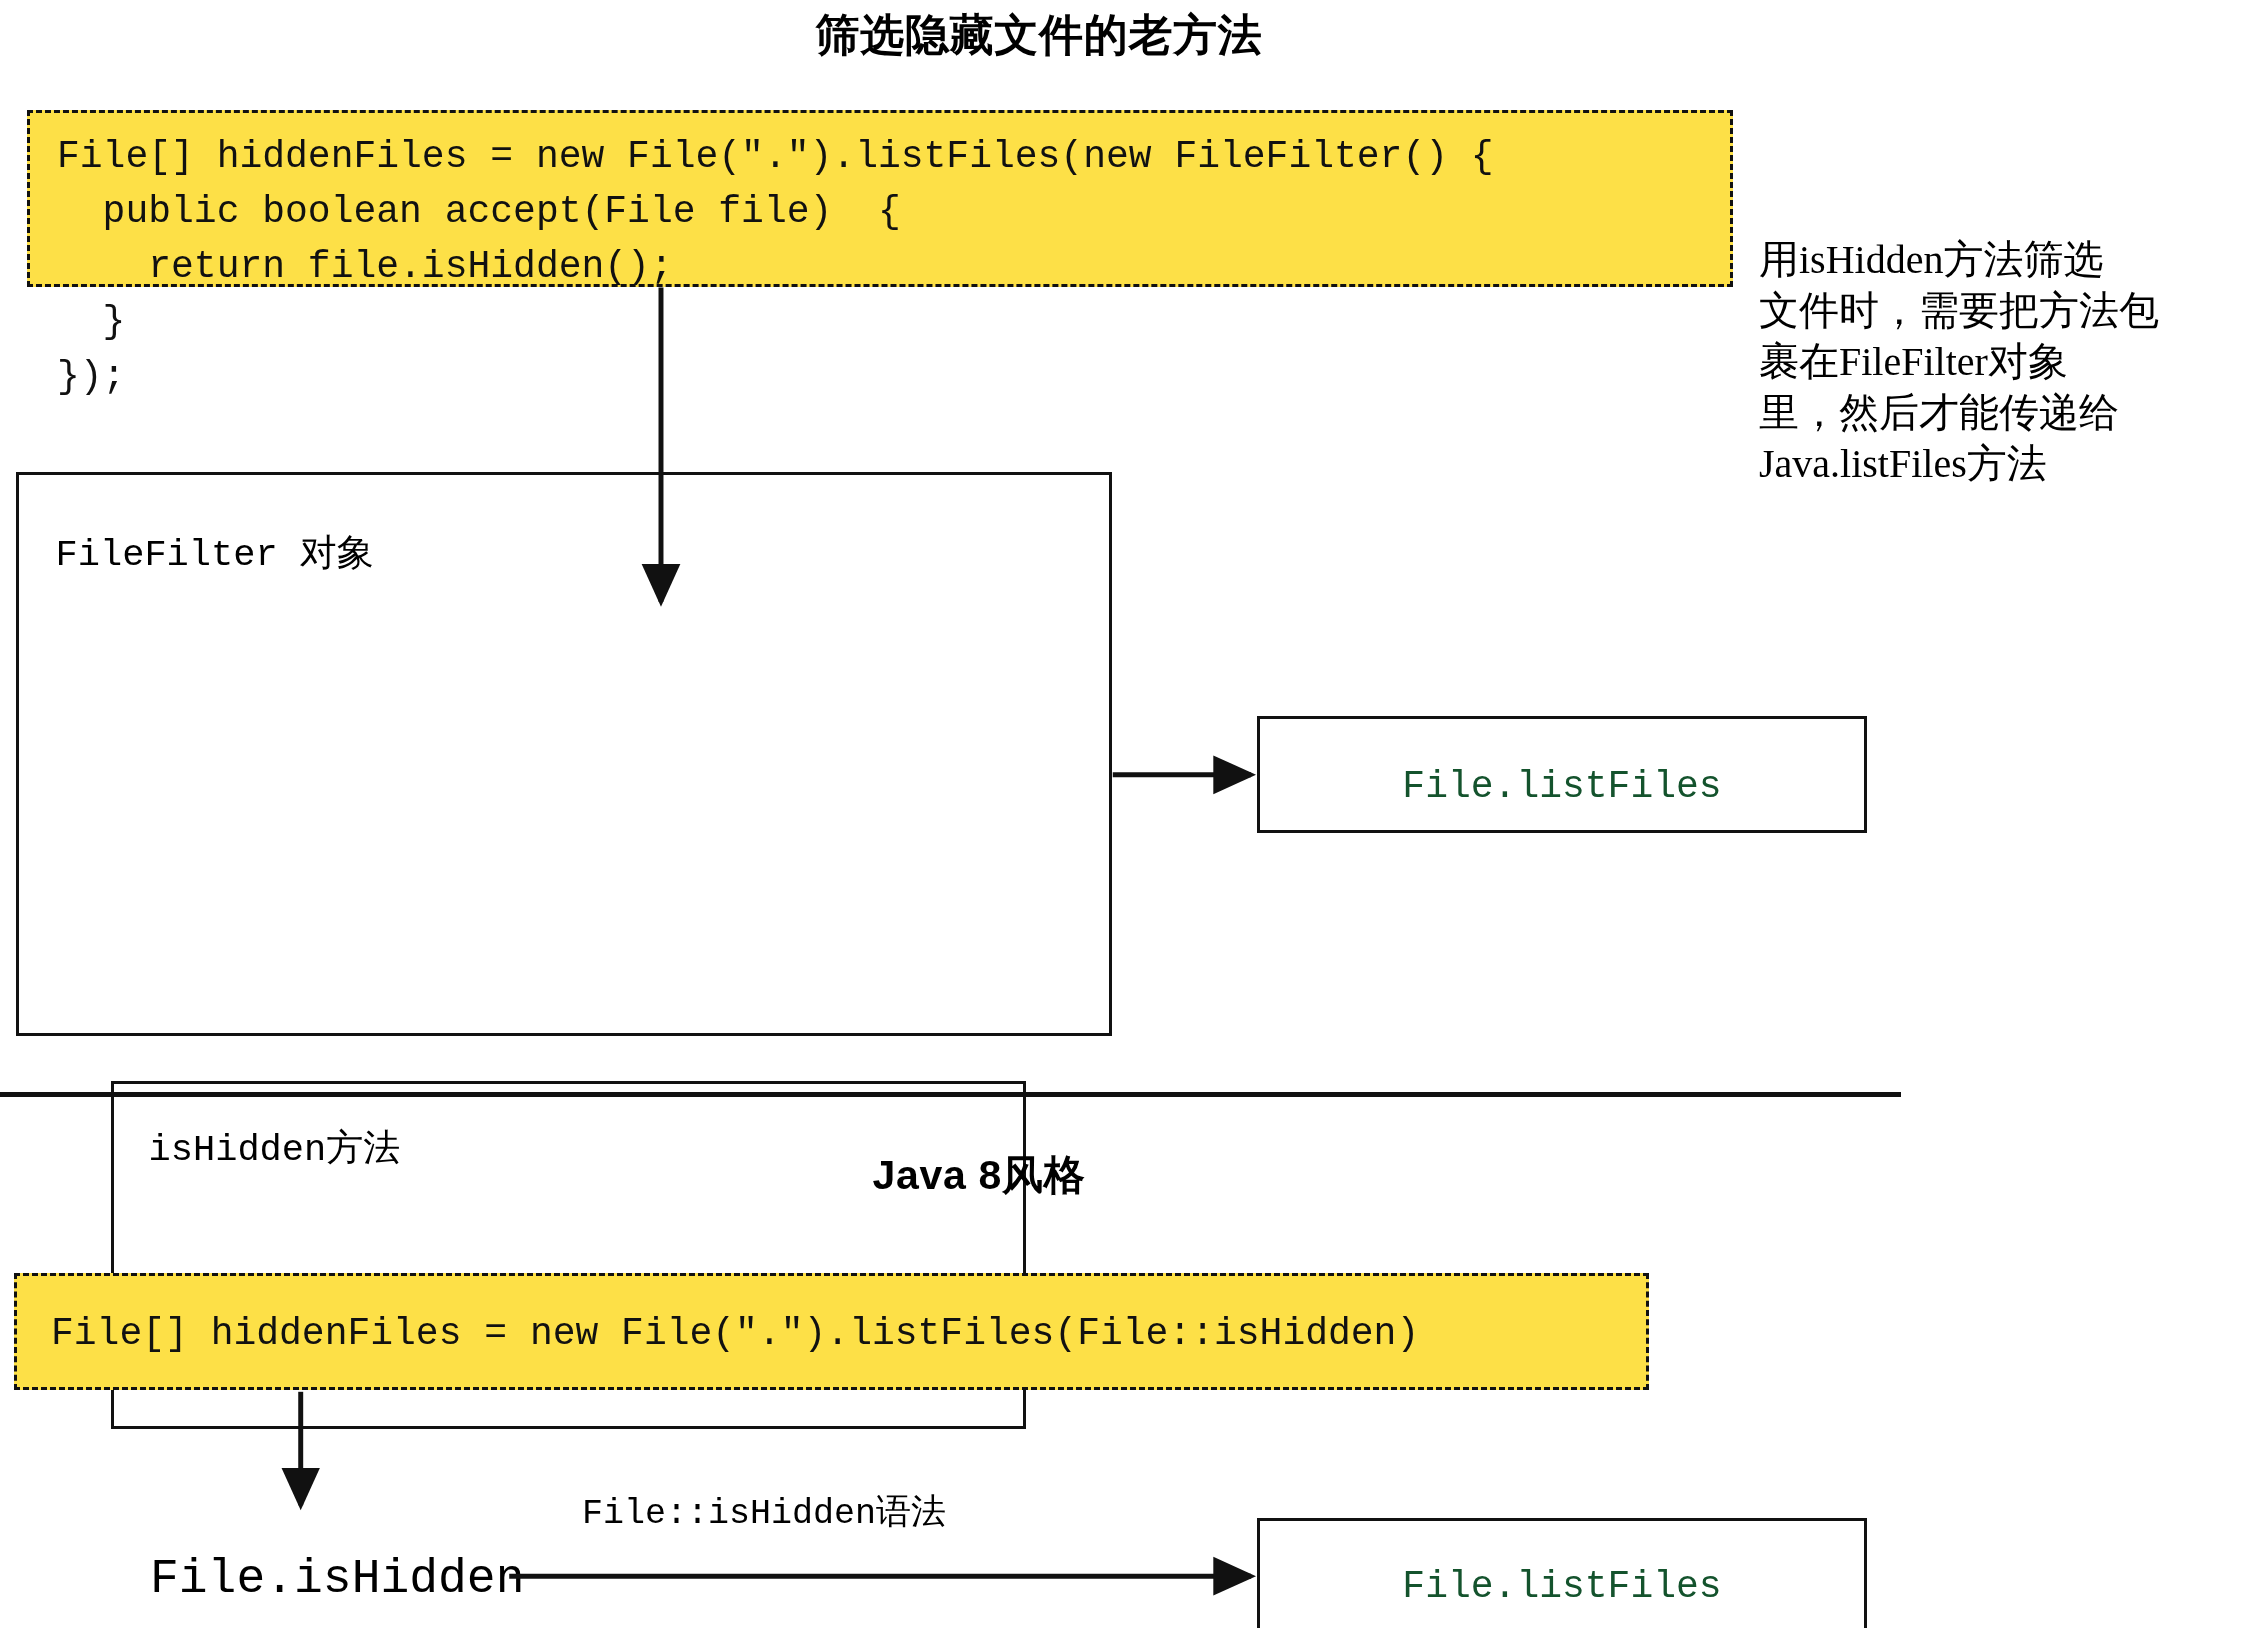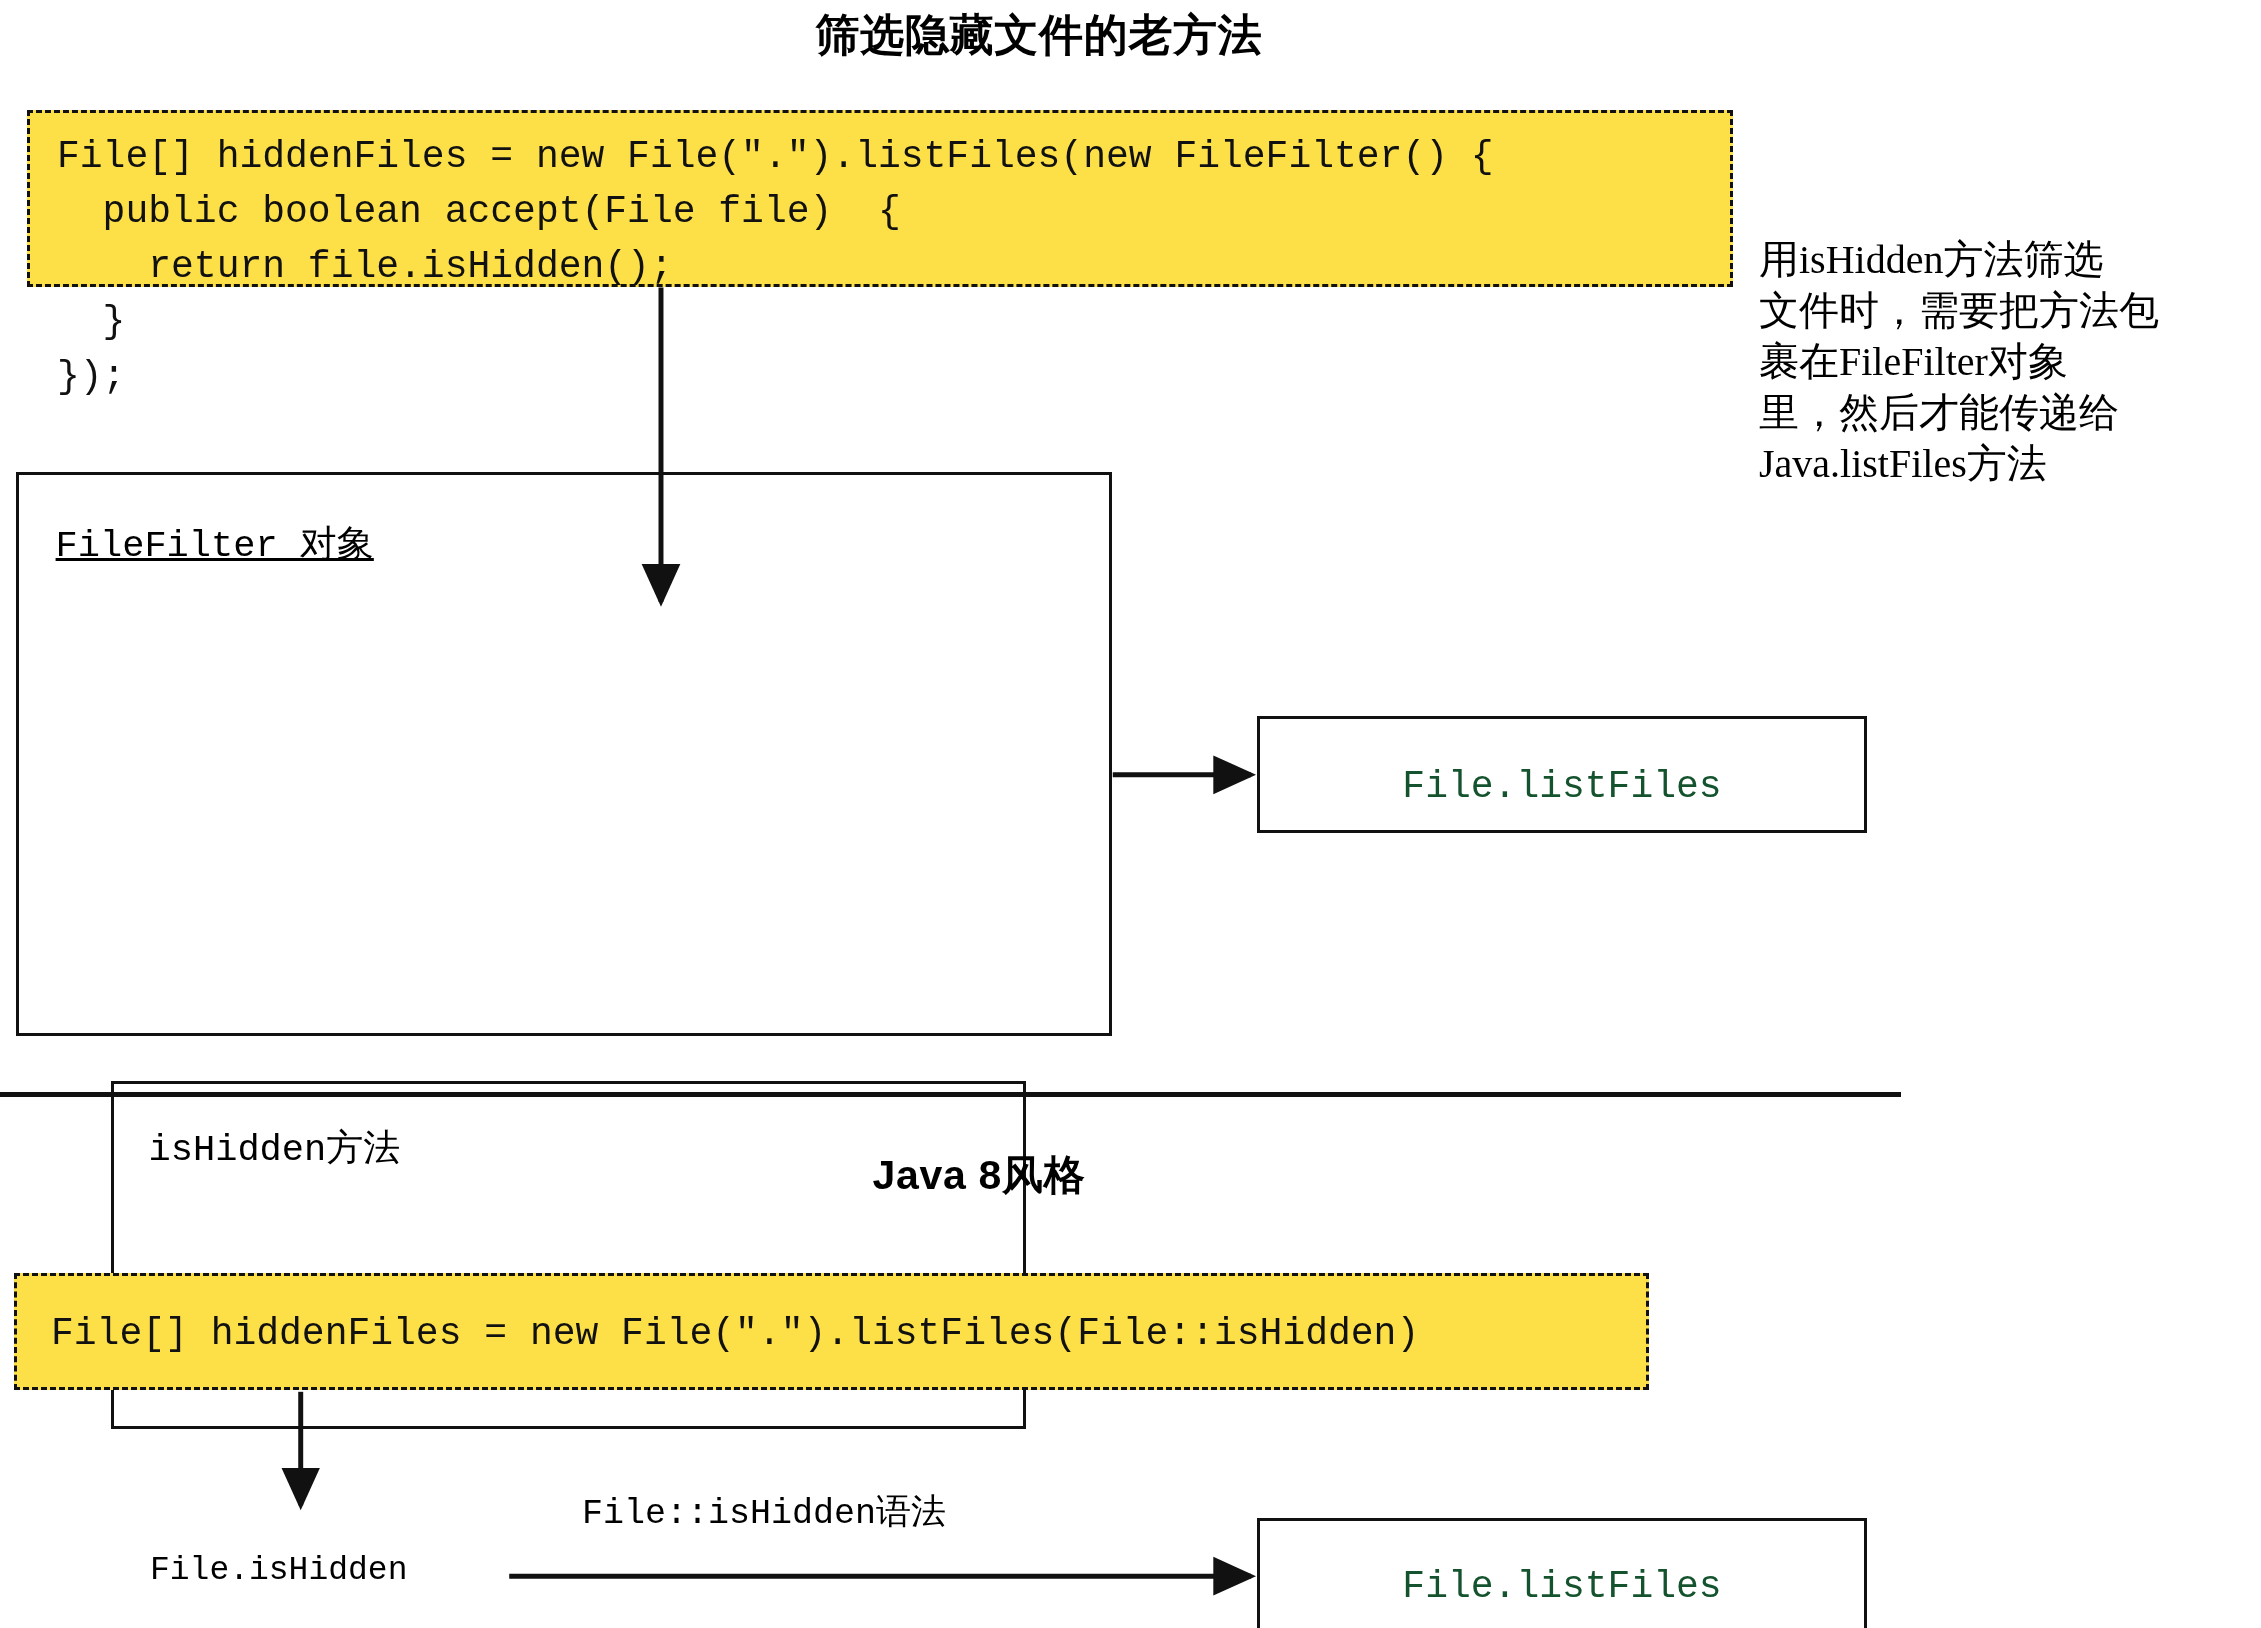--- a/index.html
+++ b/index.html
@@ -76,40 +76,40 @@
   #box-ishidden   { left: 92px; top: 606px; width: 915px; height: 348px; }
   #box-listfiles-top { left: 1257px; top: 716px; width: 610px; height: 117px; }
   #box-listfiles-bottom { left: 1257px; top: 1518px; width: 610px; height: 113px; }
 
   .box-label {
     position: absolute;
     white-space: pre;
     font-size: 37px;
     color: #000000;
   }
-  #label-filefilter { left: 37px; top: 44px; text-decoration: underline; }
+  #label-filefilter { left: 37px; top: 53px; }
   #label-ishidden   { left: 35px; top: 39px; }
 
   .box-center-label {
     position: absolute;
     left: 0; top: 12px;
     width: 100%; height: 100%;
     display: flex;
     align-items: center;
     justify-content: center;
     white-space: pre;
     font-size: 38px;
     color: #14532d;
   }
 
   
   .node-text {
     position: absolute;
     white-space: pre;
-    font-size: 33px;
+    font-size: 48px;
     color: #000000;
   }
   #node-file-ishidden { left: 150px; top: 1552px; }
   #edge-label-syntax  { left: 582px; top: 1488px; font-size: 35px; }
 
   
   .annotation {
     position: absolute;
     white-space: pre-line;
     font-size: 40px;

